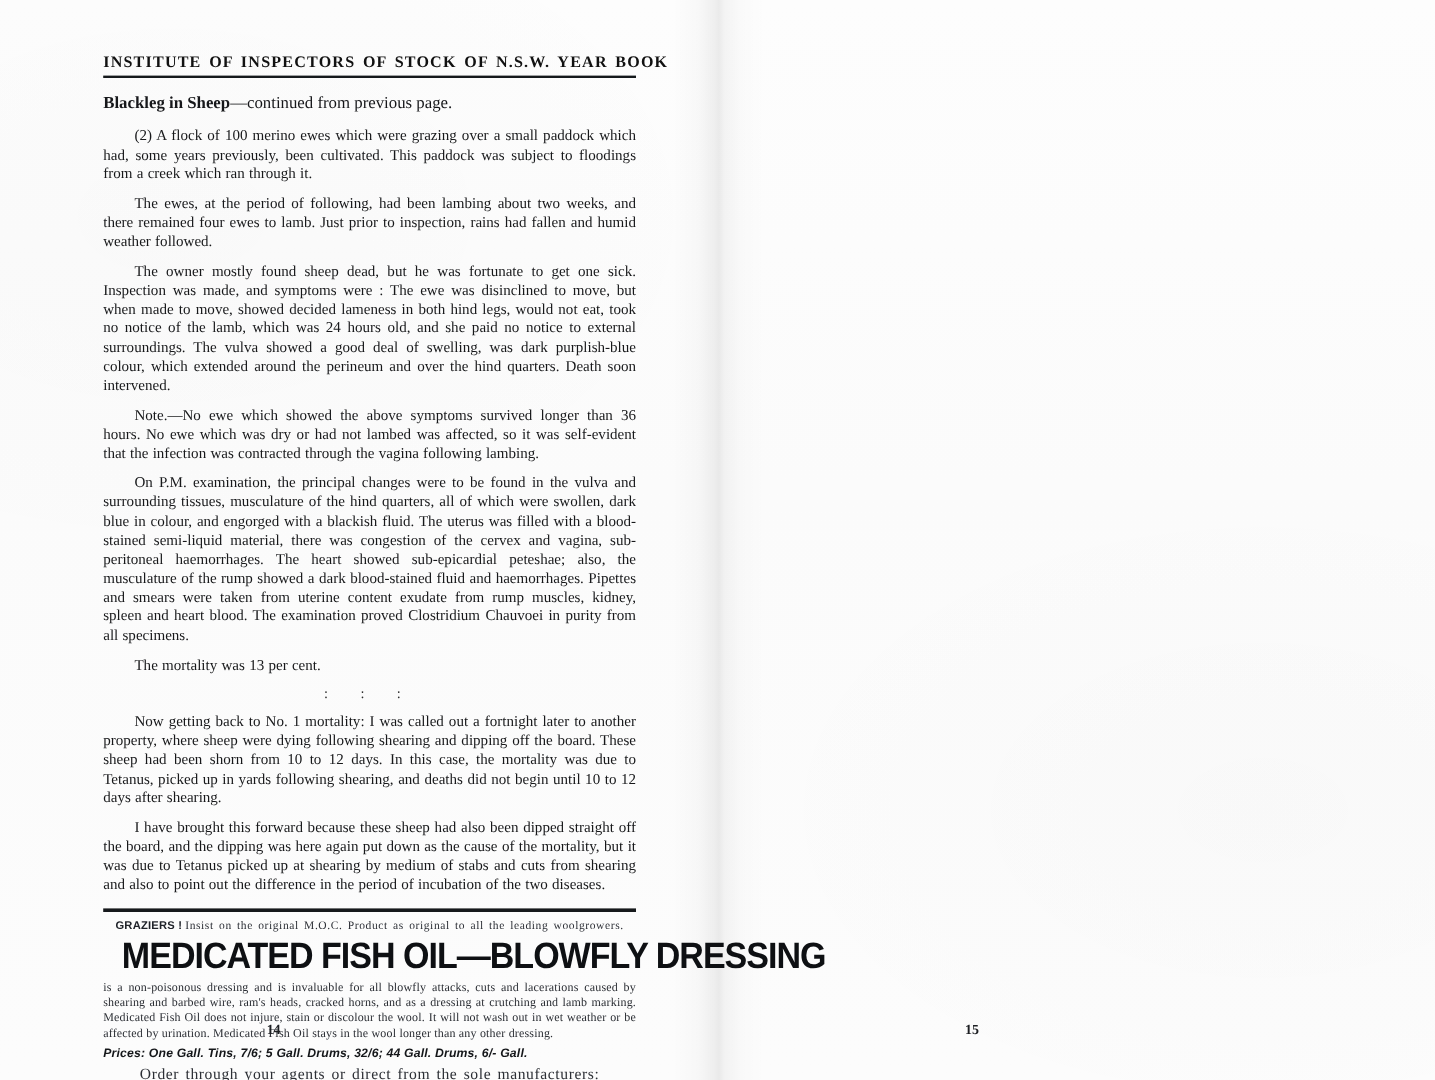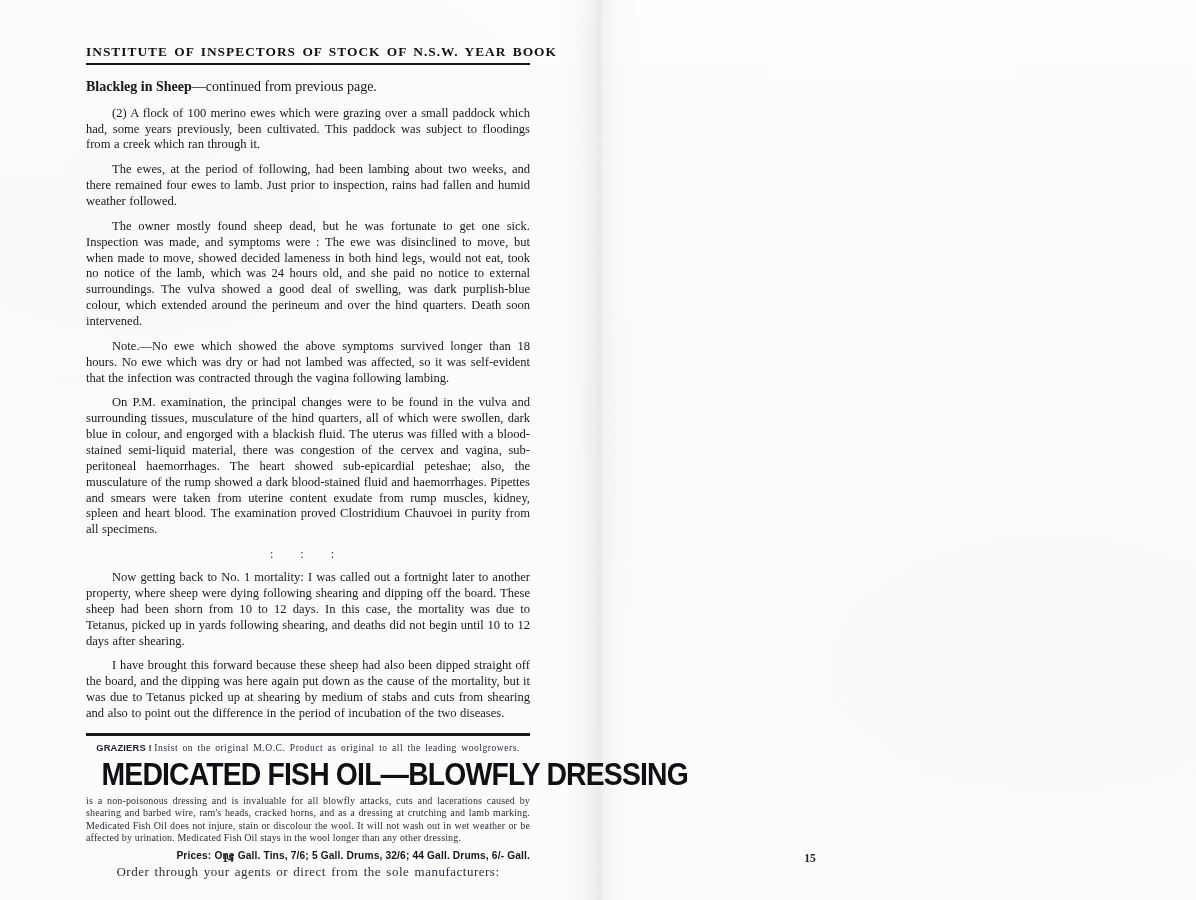--- a/index.html
+++ b/index.html
@@ -142,24 +142,25 @@
     text-align: justify;
     color: #2b2e34;
     letter-spacing: 0.15px;
     margin-bottom: 5px;
   }
   .ad-prices {
     font-family: "Liberation Sans", sans-serif;
     font-weight: bold;
     font-size: 10.2px;
     letter-spacing: 0.15px;
-    text-align: right;
+    text-align: left;
     color: #141619;
     margin-bottom: 3px;
     white-space: nowrap;
+    font-style: italic;
   }
   .ad-order {
     font-size: 13px;
     text-align: center;
     color: #2c2f35;
     letter-spacing: 0.5px;
     word-spacing: 1.5px;
     margin-bottom: 4px;
   }
 
@@ -186,22 +187,23 @@
       <div class="running-head">INSTITUTE OF INSPECTORS OF STOCK OF N.S.W. YEAR BOOK</div>
       <div class="head-rule"></div>
 
       <div class="continued-line" style="margin-top:13px;">
         <span>Blackleg in Sheep</span><span class="reg">—continued from previous page.</span>
       </div>
 
       <p class="body">(2) A flock of 100 merino ewes which were grazing over a small paddock which had, some years previously, been cultivated. This paddock was subject to floodings from a creek which ran through it.</p>
       <p class="body">The ewes, at the period of following, had been lambing about two weeks, and there remained four ewes to lamb. Just prior to inspection, rains had fallen and humid weather followed.</p>
       <p class="body">The owner mostly found sheep dead, but he was fortunate to get one sick. Inspection was made, and symptoms were : The ewe was disinclined to move, but when made to move, showed decided lameness in both hind legs, would not eat, took no notice of the lamb, which was 24 hours old, and she paid no notice to external surroundings. The vulva showed a good deal of swelling, was dark purplish-blue colour, which extended around the perineum and over the hind quarters. Death soon intervened.</p>
-      <p class="body">Note.—No ewe which showed the above symptoms survived longer than 18 hours. No ewe which was dry or had not lambed was affected, so it was self-evident that the infection was contracted through the vagina following lambing.</p>
+      <p class="body">Note.—No ewe which showed the above symptoms survived longer than 36 hours. No ewe which was dry or had not lambed was affected, so it was self-evident that the infection was contracted through the vagina following lambing.</p>
       <p class="body">On P.M. examination, the principal changes were to be found in the vulva and surrounding tissues, musculature of the hind quarters, all of which were swollen, dark blue in colour, and engorged with a blackish fluid. The uterus was filled with a blood-stained semi-liquid material, there was congestion of the cervex and vagina, sub-peritoneal haemorrhages. The heart showed sub-epicardial peteshae; also, the musculature of the rump showed a dark blood-stained fluid and haemorrhages. Pipettes and smears were taken from uterine content exudate from rump muscles, kidney, spleen and heart blood. The examination proved Clostridium Chauvoei in purity from all specimens.</p>
+      <p class="body tight">The mortality was 13 per cent.</p>
 
       <div class="dots-divider">:   :   :</div>
 
       <p class="body">Now getting back to No. 1 mortality: I was called out a fortnight later to another property, where sheep were dying following shearing and dipping off the board. These sheep had been shorn from 10 to 12 days. In this case, the mortality was due to Tetanus, picked up in yards following shearing, and deaths did not begin until 10 to 12 days after shearing.</p>
       <p class="body">I have brought this forward because these sheep had also been dipped straight off the board, and the dipping was here again put down as the cause of the mortality, but it was due to Tetanus picked up at shearing by medium of stabs and cuts from shearing and also to point out the difference in the period of incubation of the two diseases.</p>
 
       <div class="ad">
         <div class="ad-rule"></div>
 
         <div class="ad-graziers">

